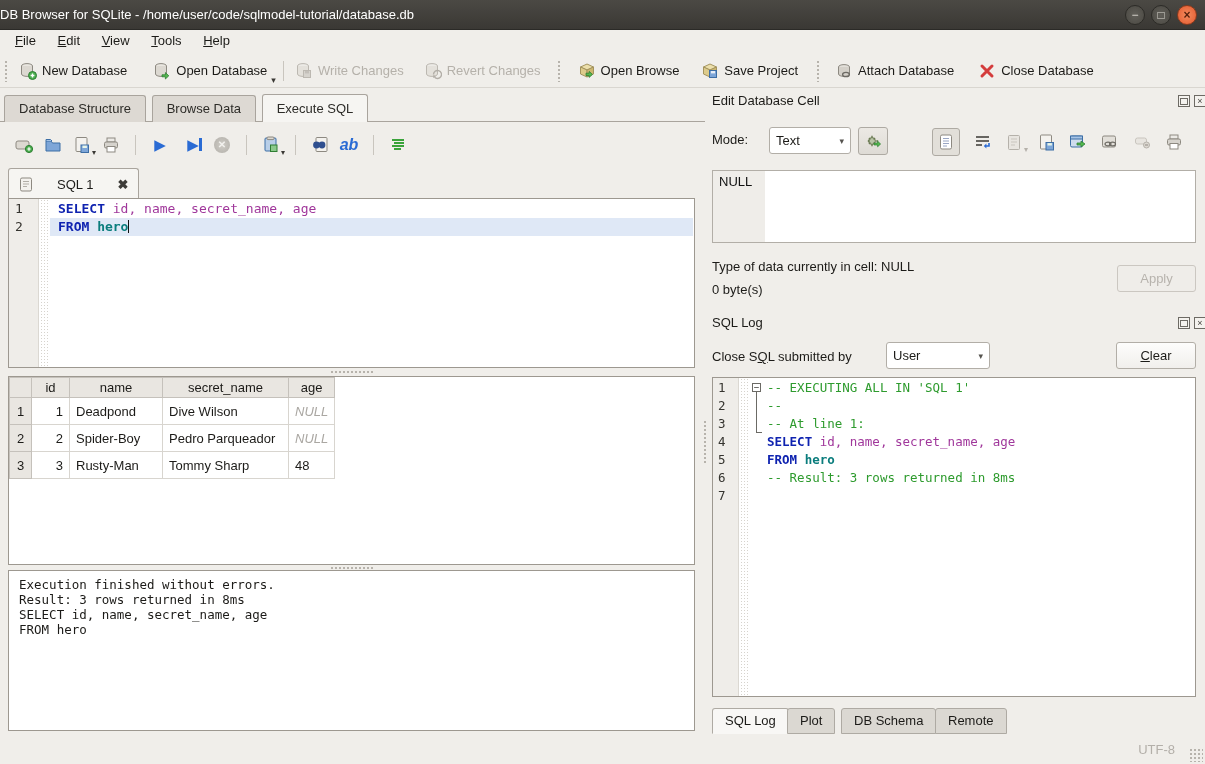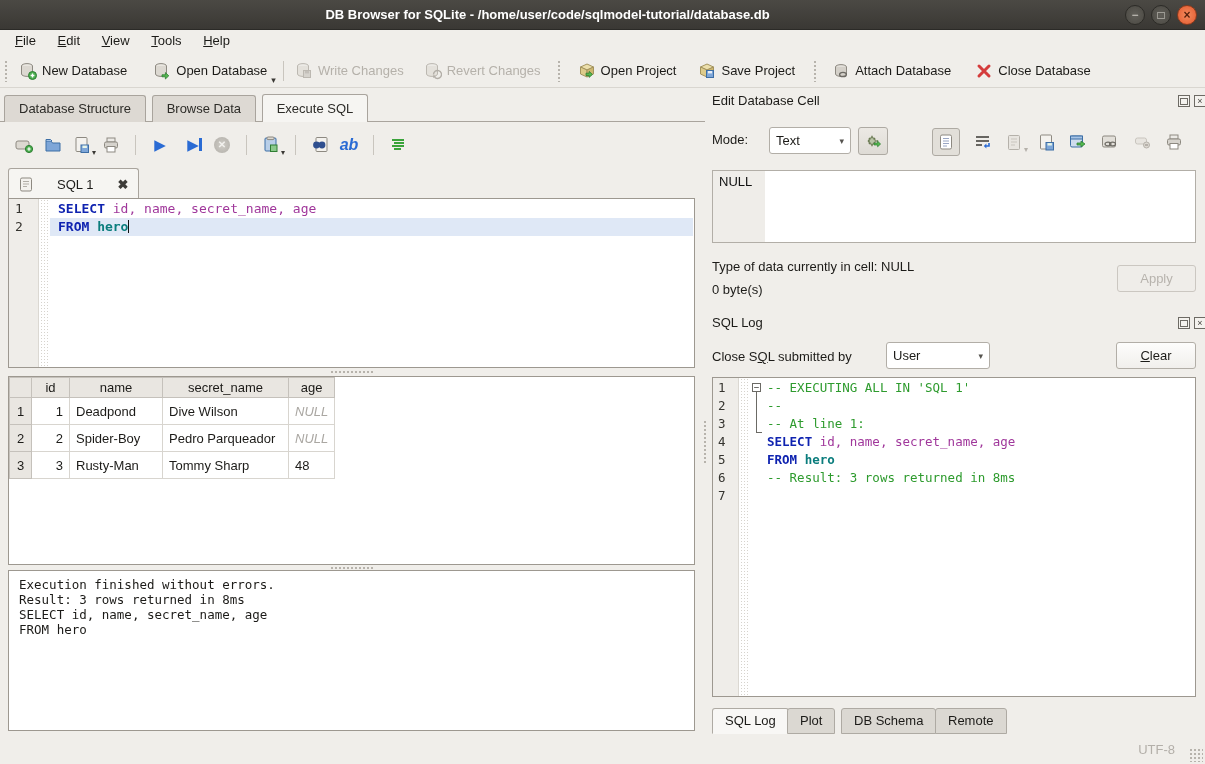--- a/index.html
+++ b/index.html
@@ -7,21 +7,21 @@
   body {
     font-family:"Liberation Sans",sans-serif; font-size:13px; color:#1c1b18;
     background:#f0eeea; position:relative; overflow:hidden;
   }
   .mono { font-family:"DejaVu Sans Mono",monospace; }
 
   
   .titlebar { position:absolute; top:0; left:0; width:1205px; height:30px;
     background:linear-gradient(#4b4944,#3a3834); border-bottom:1px solid #2b2a27; }
   .titlebar .title { position:absolute; left:0; right:110px; top:0; height:30px;
-    line-height:30px; text-align:center; color:#fff; font-weight:bold; font-size:13px;
+    line-height:30px; color:#fff; font-weight:normal; font-size:13px;
     white-space:nowrap; overflow:hidden; }
   .winbtns { position:absolute; right:8px; top:5px; display:flex; gap:6px; }
   .winbtn { width:20px; height:20px; border-radius:50%; background:radial-gradient(#615f59,#4a4842);
     border:1px solid #2c2b27; color:#d9d6cf; font-size:12px; line-height:18px; text-align:center; }
   .winbtn.close { background:radial-gradient(#f28a5d,#e4592e); border-color:#8a3a1c; color:#58200c; font-weight:bold; }
 
   
   .menubar { position:absolute; top:30px; left:0; width:1205px; height:24px; padding-left:6px;
     background:#f0eeea; }
   .menu-item { display:inline-block; padding:3px 9px; cursor:default; }
@@ -226,21 +226,21 @@
 
   <span class="tb-btn" style="margin-left:6px">
     <span class="icon16">
       <svg width="18" height="18" viewBox="0 0 18 18">
           <path d="M9 2l6.5 3L9 8 2.5 5z" fill="#ecdfab" stroke="#a4945f"></path>
           <path d="M2.5 5v7L9 15V8z" fill="#ddcb8b" stroke="#a4945f"></path>
           <path d="M15.5 5v7L9 15V8z" fill="#cdb76f" stroke="#a4945f"></path>
           <path d="M8 11.2h3.2V9.4l3.2 3-3.2 3v-1.8H8z" fill="#53b84f" stroke="#2e7d32" stroke-width="0.8"></path>
         </svg>
     </span>
-    <span>Open Project</span>
+    <span>Open Browse</span>
   </span>
 
   <span class="tb-btn" style="margin-left:10px">
     <span class="icon16">
       <svg width="18" height="18" viewBox="0 0 18 18">
           <path d="M9 2l6.5 3L9 8 2.5 5z" fill="#ecdfab" stroke="#a4945f"></path>
           <path d="M2.5 5v7L9 15V8z" fill="#ddcb8b" stroke="#a4945f"></path>
           <path d="M15.5 5v7L9 15V8z" fill="#cdb76f" stroke="#a4945f"></path>
           <rect x="8.5" y="8.5" width="7" height="7" fill="#7ea6d8" stroke="#3d6ea5"></rect>
           <rect x="10" y="9" width="4" height="2.4" fill="#e8eef6"></rect>

